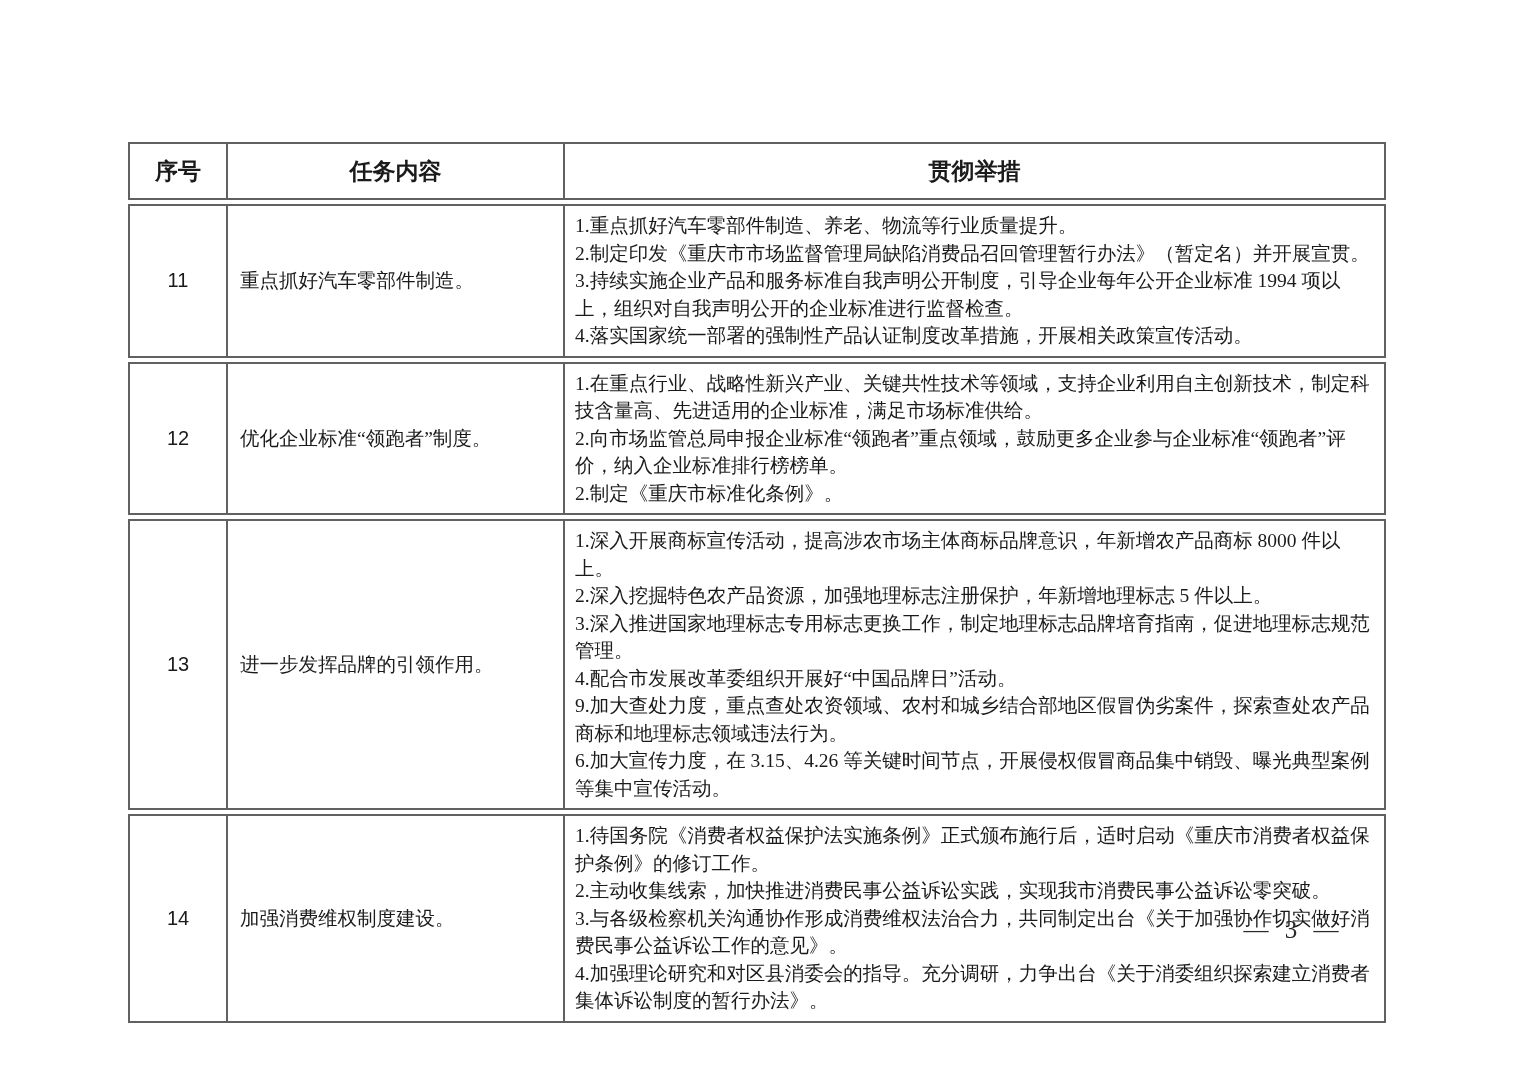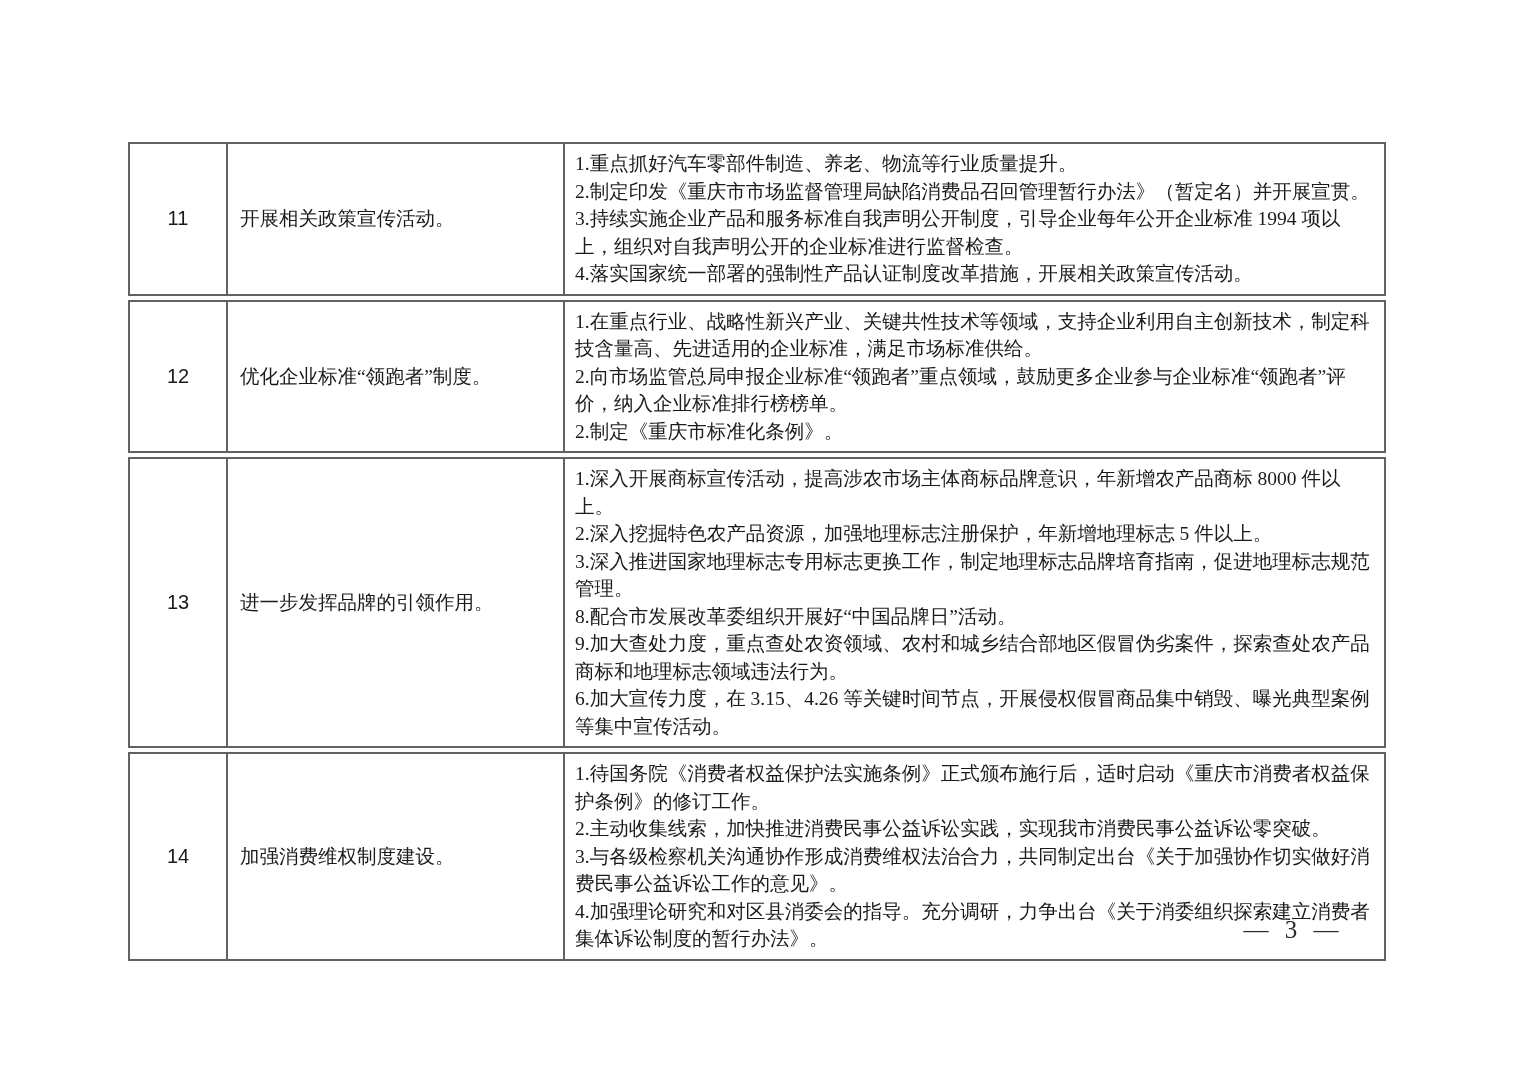--- a/index.html
+++ b/index.html
@@ -79,25 +79,30 @@
 </head>
 <body>
 
 <table class="doc-table">
   <colgroup>
       <col class="c1">
       <col class="c2">
       <col class="c3">
     </colgroup>
   <tbody>
+    <tr class="hdr">
+      <td>序号</td>
+      <td>任务内容</td>
+      <td>贯彻举措</td>
+    </tr>
 
 
     <tr class="r11">
       <td class="c-no">11</td>
-      <td class="c-task">开展相关政策宣传活动。</td>
+      <td class="c-task">重点抓好汽车零部件制造。</td>
       <td class="c-measures">
         <div class="mline">1.重点抓好汽车零部件制造、养老、物流等行业质量提升。</div>
         <div class="mline">2.制定印发《重庆市市场监督管理局缺陷消费品召回管理暂行办法》（暂定名）并开展宣贯。</div>
         <div class="mline">3.持续实施企业产品和服务标准自我声明公开制度，引导企业每年公开企业标准 1994 项以上，组织对自我声明公开的企业标准进行监督检查。</div>
         <div class="mline">4.落实国家统一部署的强制性产品认证制度改革措施，开展相关政策宣传活动。</div>
       </td>
     </tr>
 
     <tr class="r12">
       <td class="c-no">12</td>
@@ -109,21 +114,21 @@
       </td>
     </tr>
 
     <tr class="r13">
       <td class="c-no">13</td>
       <td class="c-task">进一步发挥品牌的引领作用。</td>
       <td class="c-measures">
         <div class="mline">1.深入开展商标宣传活动，提高涉农市场主体商标品牌意识，年新增农产品商标 8000 件以上。</div>
         <div class="mline">2.深入挖掘特色农产品资源，加强地理标志注册保护，年新增地理标志 5 件以上。</div>
         <div class="mline">3.深入推进国家地理标志专用标志更换工作，制定地理标志品牌培育指南，促进地理标志规范管理。</div>
-        <div class="mline">8.配合市发展改革委组织开展好“中国品牌日”活动。</div>
+        <div class="mline">4.配合市发展改革委组织开展好“中国品牌日”活动。</div>
         <div class="mline">9.加大查处力度，重点查处农资领域、农村和城乡结合部地区假冒伪劣案件，探索查处农产品商标和地理标志领域违法行为。</div>
         <div class="mline">6.加大宣传力度，在 3.15、4.26 等关键时间节点，开展侵权假冒商品集中销毁、曝光典型案例等集中宣传活动。</div>
       </td>
     </tr>
 
     <tr class="r14">
       <td class="c-no">14</td>
       <td class="c-task">加强消费维权制度建设。</td>
       <td class="c-measures">
         <div class="mline">1.待国务院《消费者权益保护法实施条例》正式颁布施行后，适时启动《重庆市消费者权益保护条例》的修订工作。</div>

